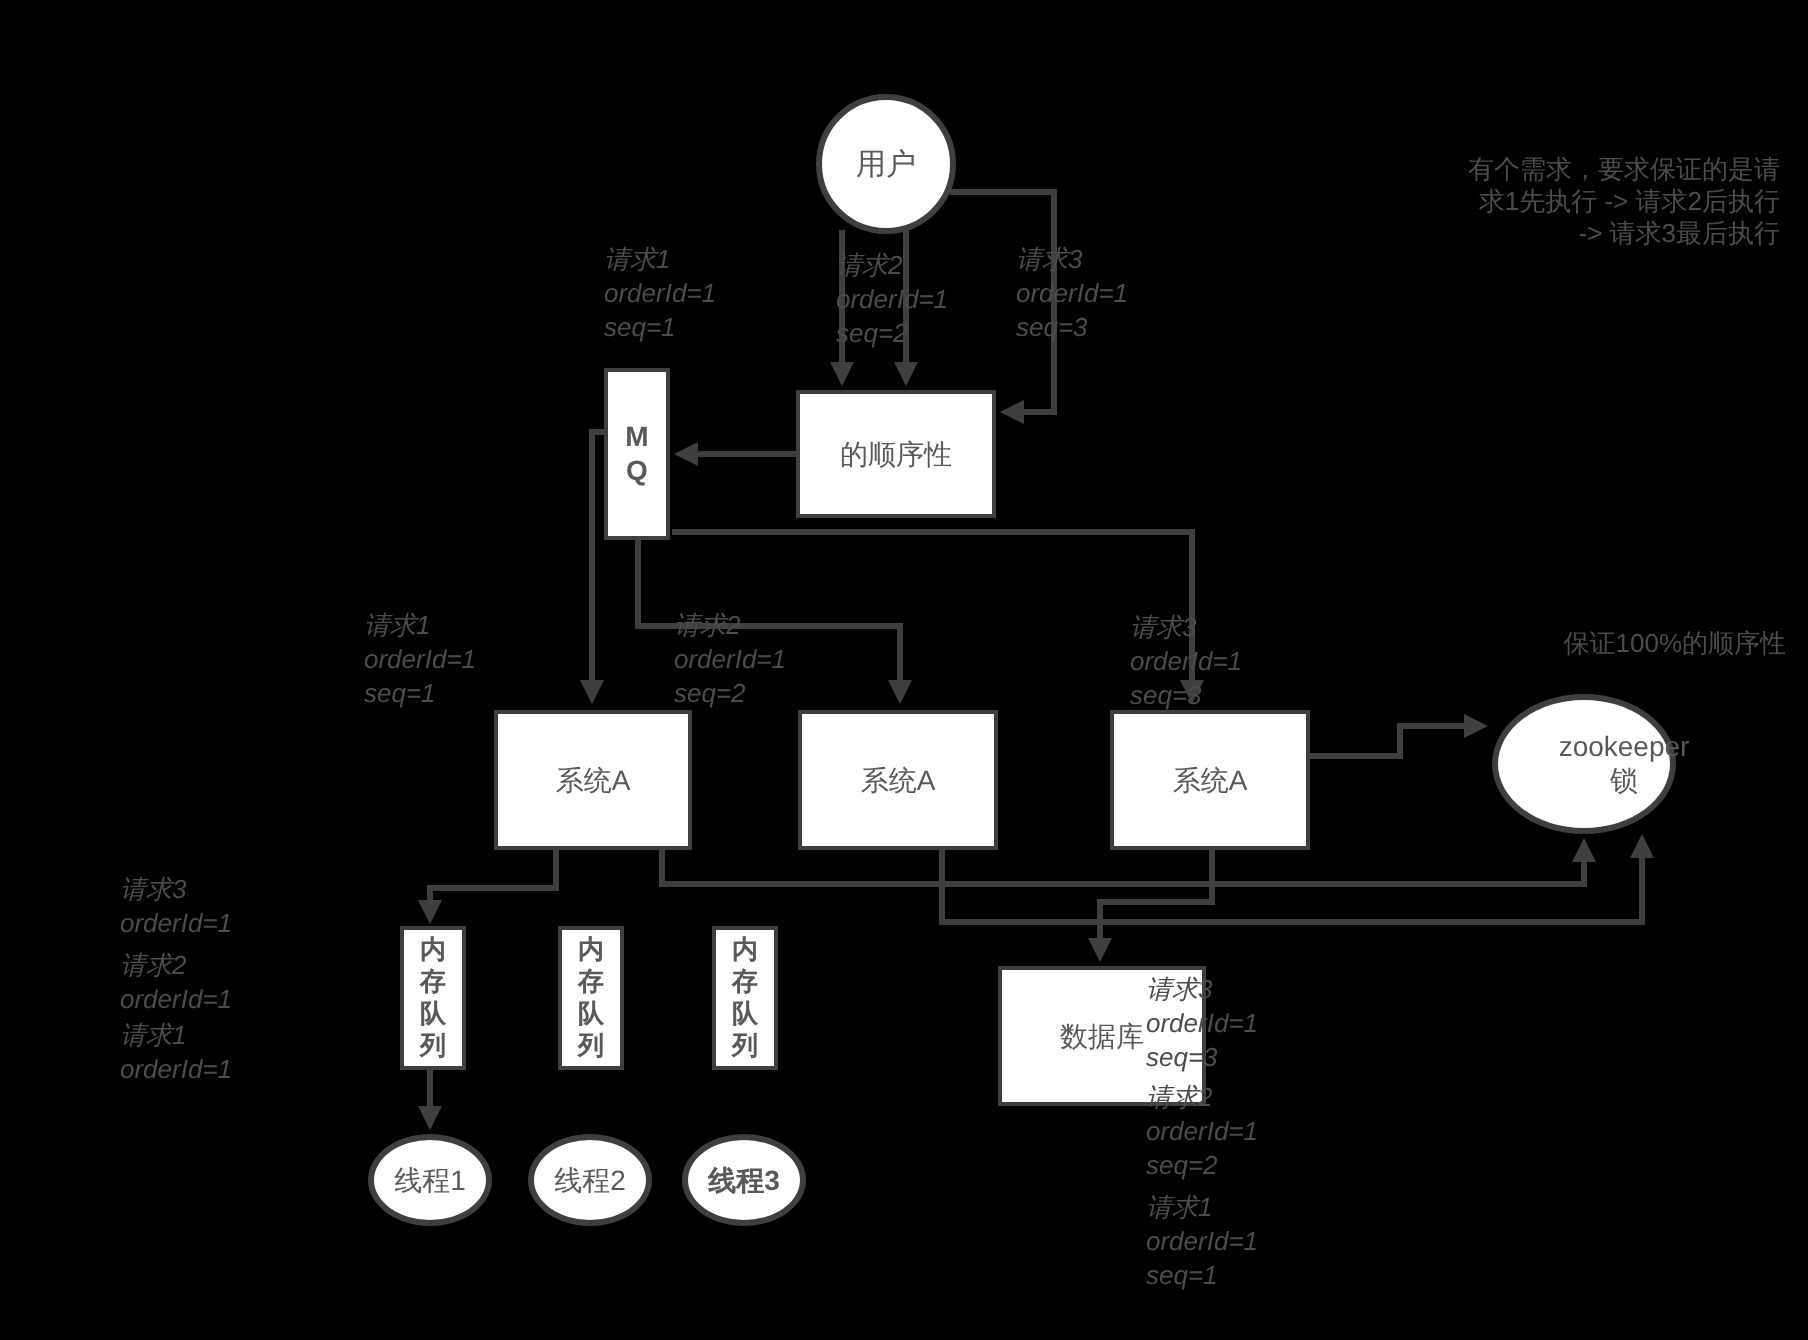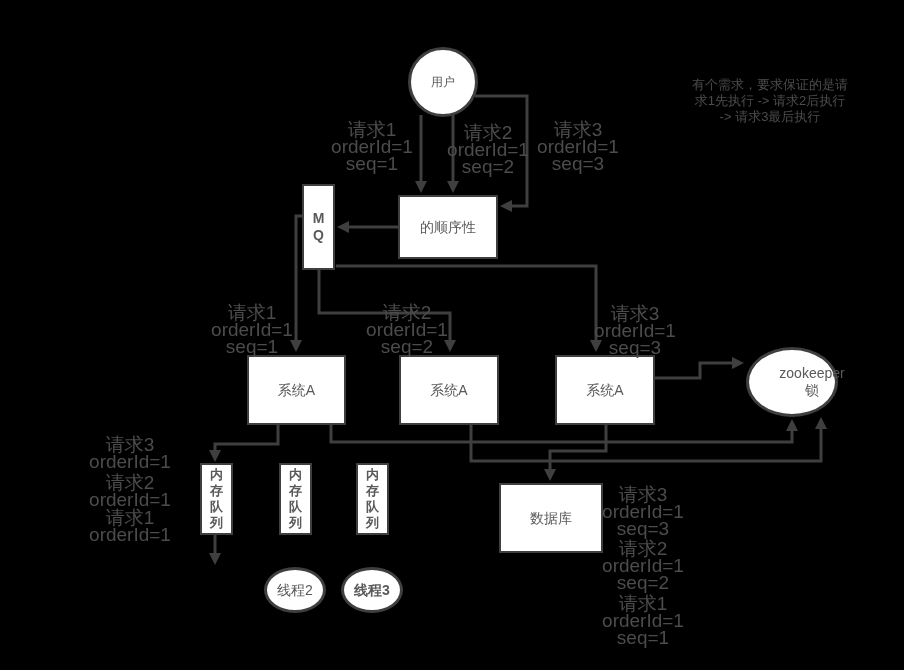--- a/index.html
+++ b/index.html
@@ -15,26 +15,26 @@
   .edges path,.edges polyline{stroke:var(--line);stroke-width:3;fill:none;}
   .edges polygon{fill:var(--line);stroke:none;}
   .node{
     position:absolute;background:var(--fill);border:2px solid var(--border);
     color:var(--ntext);display:flex;align-items:center;justify-content:center;
     text-align:center;font-size:14px;line-height:17px;box-sizing:border-box;
   }
   .ellipse{border-radius:50%;border-width:3px;}
   .stackwrap{width:1.05em;word-break:break-all;margin:0 auto;font-weight:bold;}
   .lbl{
-    position:absolute;color:var(--ltext);font-size:19px;line-height:17px;
-    text-align:center;white-space:nowrap;
+    position:absolute;color:var(--ltext);font-size:13px;line-height:17px;
+    text-align:left;white-space:nowrap;font-style:italic;
   }
   .lbl span{display:block;}
   .note{position:absolute;color:var(--ltext);font-size:13px;line-height:16px;text-align:center;}
-  .note span{display:block;white-space:nowrap;}
+  .note span{display:block;white-space:nowrap;text-align:right;}
   .zk-label span{display:block;margin-left:40px;}
 </style>
 </head>
 <body>
 
 <div class="canvas">
 
   <svg class="edges" viewBox="0 0 904 670">
 
     <path d="M421,115 L421,181"></path>
@@ -70,21 +70,21 @@
     <path d="M606,425 L606,451 L550,451 L550,469"></path>
     <polygon points="544,469 556,469 550,481"></polygon>
 
     <path d="M655,378 L700,378 L700,363 L732,363"></path>
     <polygon points="732,357 732,369 744,363"></polygon>
 
     <path d="M215,535 L215,553"></path>
     <polygon points="209,553 221,553 215,565"></polygon>
   </svg>
 
-  <div class="node ellipse" style="left:408px;top:47px;width:70px;height:70px;font-size:12px;text-align:center;">
+  <div class="node ellipse" style="left:408px;top:47px;width:70px;height:70px;font-size:15px;text-align:center;">
     <span>用户</span>
   </div>
 
   <div class="node" style="left:302px;top:184px;width:33px;height:86px;">
     <span class="stackwrap">MQ</span>
   </div>
 
   <div class="node" style="left:398px;top:195px;width:100px;height:64px;">
     <span>的顺序性</span>
   </div>
@@ -113,20 +113,23 @@
     <span>数据库</span>
   </div>
 
   <div class="node ellipse" style="left:746px;top:347px;width:92px;height:70px;">
     <div class="zk-label">
       <span>zookeeper</span>
       <span>锁</span>
     </div>
   </div>
 
+  <div class="node ellipse" style="left:184px;top:567px;width:62px;height:46px;">
+    <span>线程1</span>
+  </div>
   <div class="node ellipse" style="left:264px;top:567px;width:62px;height:46px;">
     <span>线程2</span>
   </div>
   <div class="node ellipse" style="left:341px;top:567px;width:62px;height:46px;font-weight:bold;">
     <span>线程3</span>
   </div>
 
   <div class="lbl" style="left:302px;top:121px;width:140px;">
     <span>请求1</span>
     <span>orderId=1</span>
@@ -186,14 +189,17 @@
     <span>请求1</span>
     <span>orderId=1</span>
     <span>seq=1</span>
   </div>
 
   <div class="note" style="left:650px;top:77px;width:240px;">
     <span>有个需求，要求保证的是请</span>
     <span>求1先执行 -&gt; 请求2后执行</span>
     <span>-&gt; 请求3最后执行</span>
   </div>
+  <div class="note" style="left:693px;top:314px;width:200px;">
+    <span>保证100%的顺序性</span>
+  </div>
 
 </div>
 
 </body></html>

